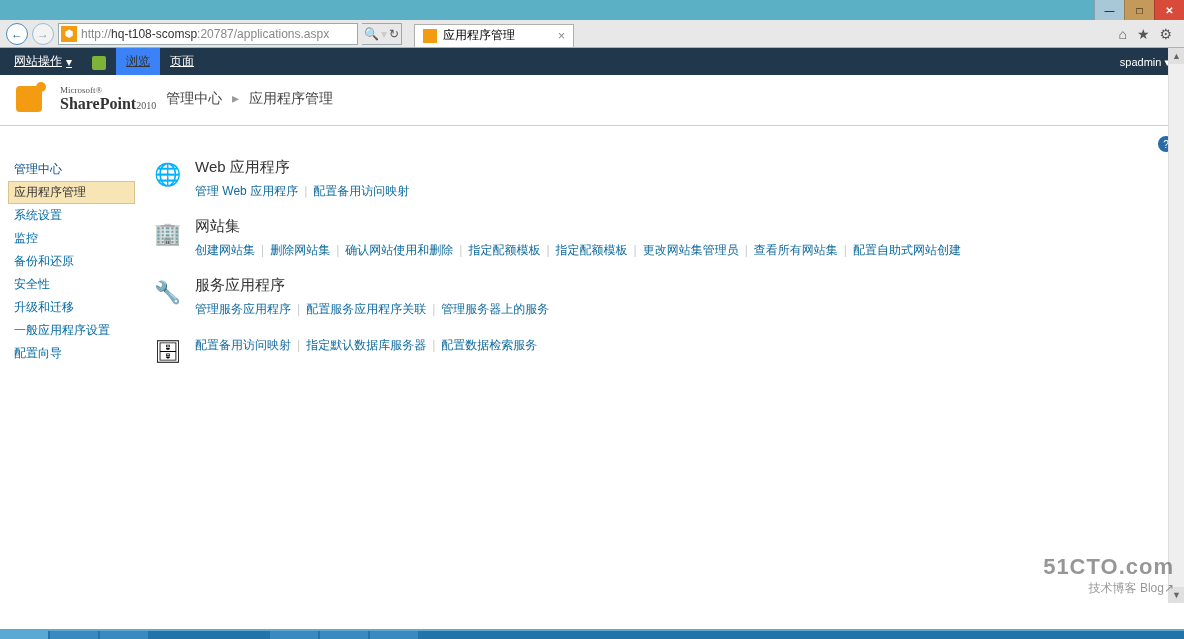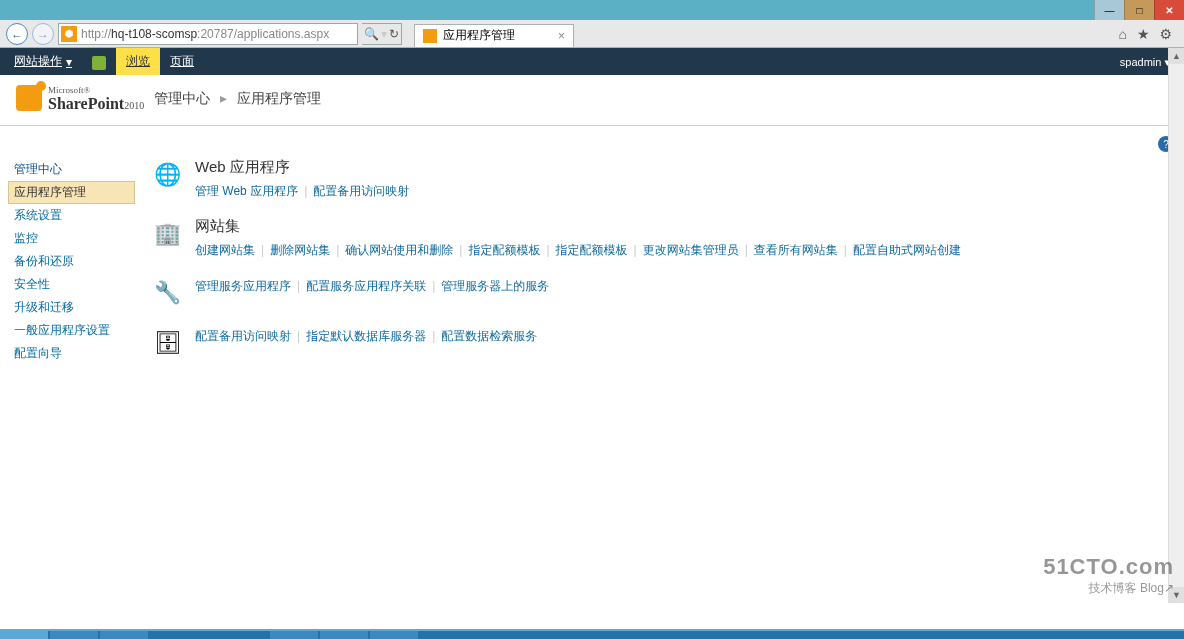--- a/index.html
+++ b/index.html
@@ -25,27 +25,27 @@
 .search-ref { width: 40px; height: 22px; border: 1px solid #9aa; border-left: none; display: flex; align-items: center; justify-content: center; gap: 2px; font-size: 12px; color: #555; }
 .tab { height: 24px; border: 1px solid #b0b0b0; background: #fff; display: flex; align-items: center; padding: 0 8px; margin-left: 8px; min-width: 160px; gap: 6px; position: relative; top: 2px; }
 .tab .favicon { width: 14px; height: 14px; background: #f39c12; }
 .tab .close { margin-left: auto; color: #888; cursor: pointer; font-size: 12px; }
 .ie-right { margin-left: auto; display: flex; gap: 10px; padding-right: 6px; color: #555; }
 .ie-icon { cursor: pointer; font-size: 14px; }
 
 
 .ribbon { height: 27px; background: #21374c; display: flex; align-items: flex-end; padding-left: 4px; color: #fff; font-size: 12px; }
 .ribbon-item { padding: 5px 10px; cursor: pointer; display: flex; align-items: center; gap: 4px; text-decoration: underline; }
-.ribbon-item.active { background: #fde047; color: #333; }
+.ribbon-item.active { background: #3b82f6; color: #333; }
 .ribbon-green { width: 14px; height: 14px; background: #7eb338; border-radius: 2px; }
 .ribbon-user { margin-left: auto; padding: 0 14px 6px 0; font-size: 11px; }
 
 
 .page-header { background: #fff; padding: 10px 16px 12px 16px; display: flex; align-items: center; gap: 10px; }
-.sp-logo { display: flex; gap: 6px; }
+.sp-logo { display: flex; align-items: center; gap: 18px; }
 .sp-glyph { width: 26px; height: 26px; background: #f39c12; border-radius: 4px; position: relative; }
 .sp-glyph::after { content: ''; position: absolute; width: 10px; height: 10px; background: #f39c12; border-radius: 50%; right: -4px; top: -4px; }
 .sp-text { font-family: "Segoe UI", Tahoma; }
 .sp-text .ms { font-size: 9px; color: #555; }
 .sp-text .sp { font-size: 16px; font-weight: bold; color: #333; }
 .sp-text .yr { font-size: 10px; color: #555; }
 .breadcrumb { font-size: 14px; color: #444; }
 .breadcrumb .sep { color: #999; margin: 0 6px; }
 .header-divider { border-bottom: 1px solid #d0d0d0; margin: 0 0 8px 0; }
 .help-row { display: flex; justify-content: flex-end; padding: 2px 10px 6px; }
@@ -173,20 +173,21 @@
       <div class="section">
         <div class="section-icon">🏢</div>
         <div class="section-body">
           <h3>网站集</h3>
           <div class="links"><a>创建网站集</a><span class="sep">|</span><a>删除网站集</a><span class="sep">|</span><a>确认网站使用和删除</a><span class="sep">|</span><a>指定配额模板</a><span class="sep">|</span><a>指定配额模板</a><span class="sep">|</span><a>更改网站集管理员</a><span class="sep">|</span><a>查看所有网站集</a><span class="sep">|</span><a>配置自助式网站创建</a></div>
         </div>
       </div>
       <div class="section">
         <div class="section-icon">🔧</div>
         <div class="section-body">
+          <h3>服务应用程序</h3>
           <div class="links"><a>管理服务应用程序</a><span class="sep">|</span><a>配置服务应用程序关联</a><span class="sep">|</span><a>管理服务器上的服务</a></div>
         </div>
       </div>
       <div class="section">
         <div class="section-icon">🗄</div>
         <div class="section-body">
           <div class="links"><a>配置备用访问映射</a><span class="sep">|</span><a>指定默认数据库服务器</a><span class="sep">|</span><a>配置数据检索服务</a></div>
         </div>
       </div>
     </div>

